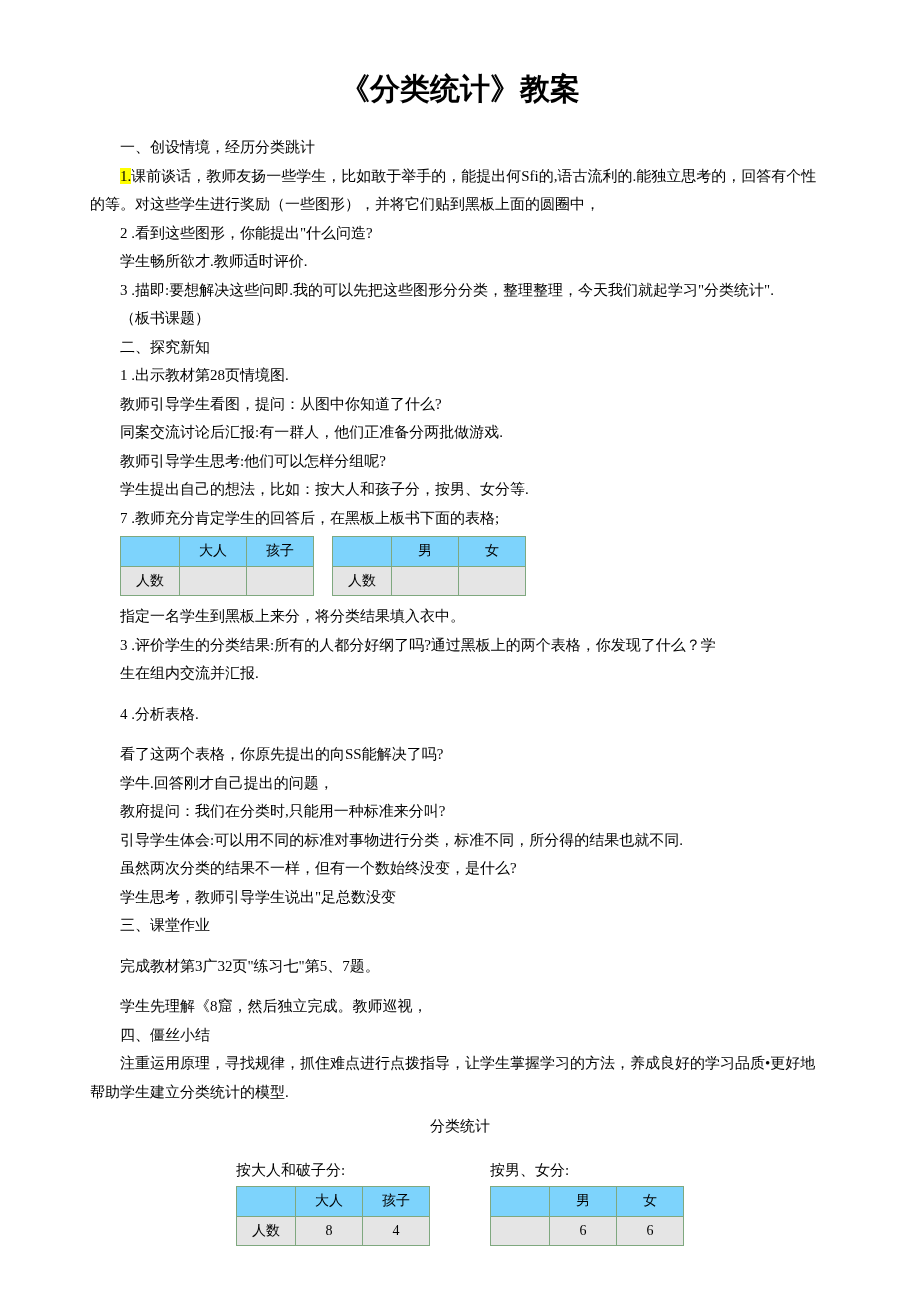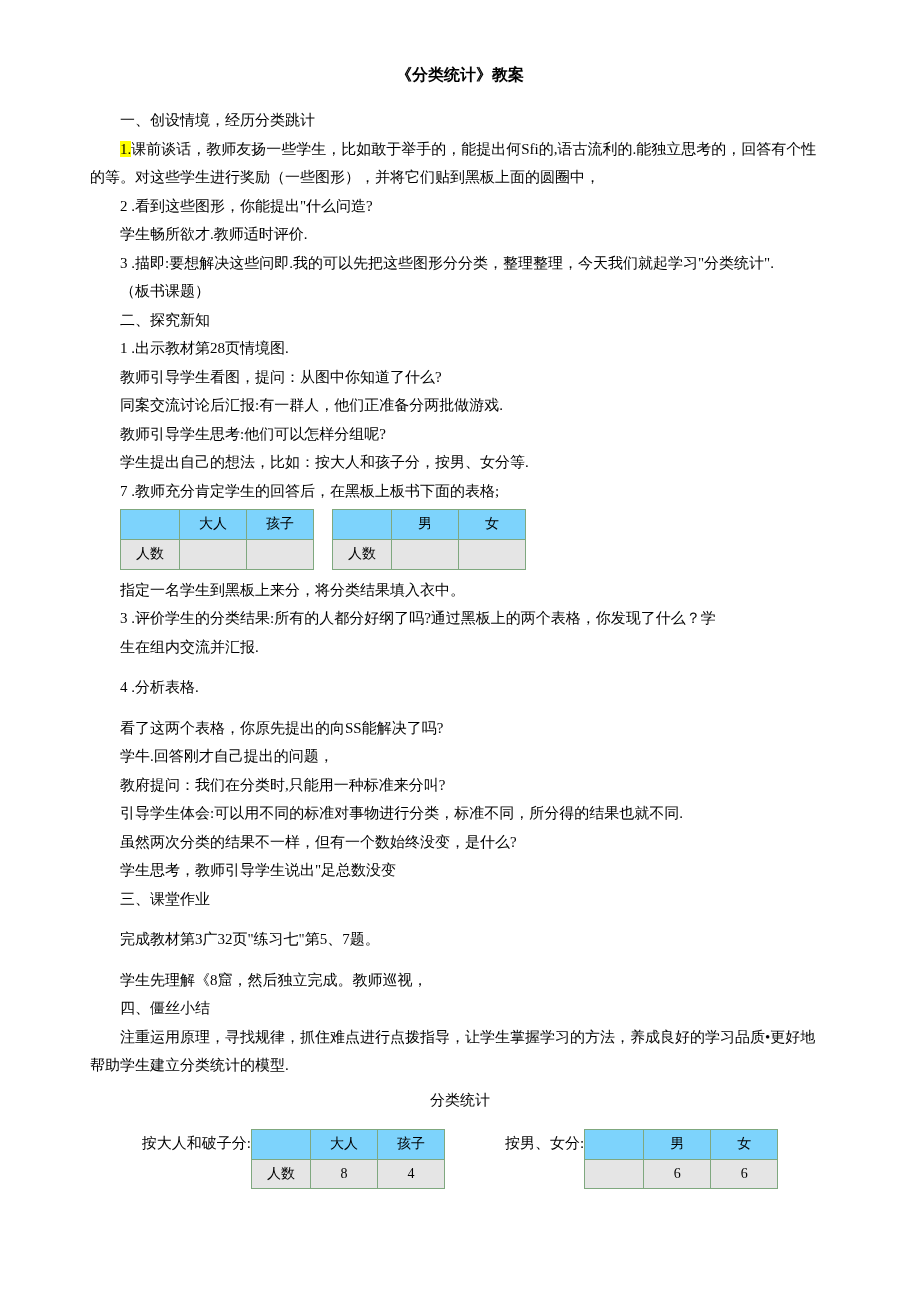--- a/index.html
+++ b/index.html
@@ -8,21 +8,21 @@
     line-height: 1.9;
     color: #000;
     background: #fff;
     margin: 0;
     padding: 60px 90px 80px 90px;
     width: 920px;
     box-sizing: border-box;
   }
   .title {
     text-align: center;
-    font-size: 16px;
+    font-size: 30px;
     font-weight: bold;
     margin-bottom: 16px;
   }
   .para {
     text-indent: 2em;
     margin: 0;
   }
   .hl {
     background: #ffff00;
   }
@@ -57,21 +57,21 @@
     margin-top: 6px;
   }
   .bottom-tables {
     display: flex;
     gap: 60px;
     justify-content: center;
     margin-top: 2px;
   }
   .bottom-block {
     display: flex;
-    flex-direction: row;
+    flex-direction: column;
   }
   .bottom-label {
     text-indent: 0;
     margin-bottom: 2px;
   }
 </style>
 </head>
 <body>
 
 <div class="title">《分类统计》教案</div>

